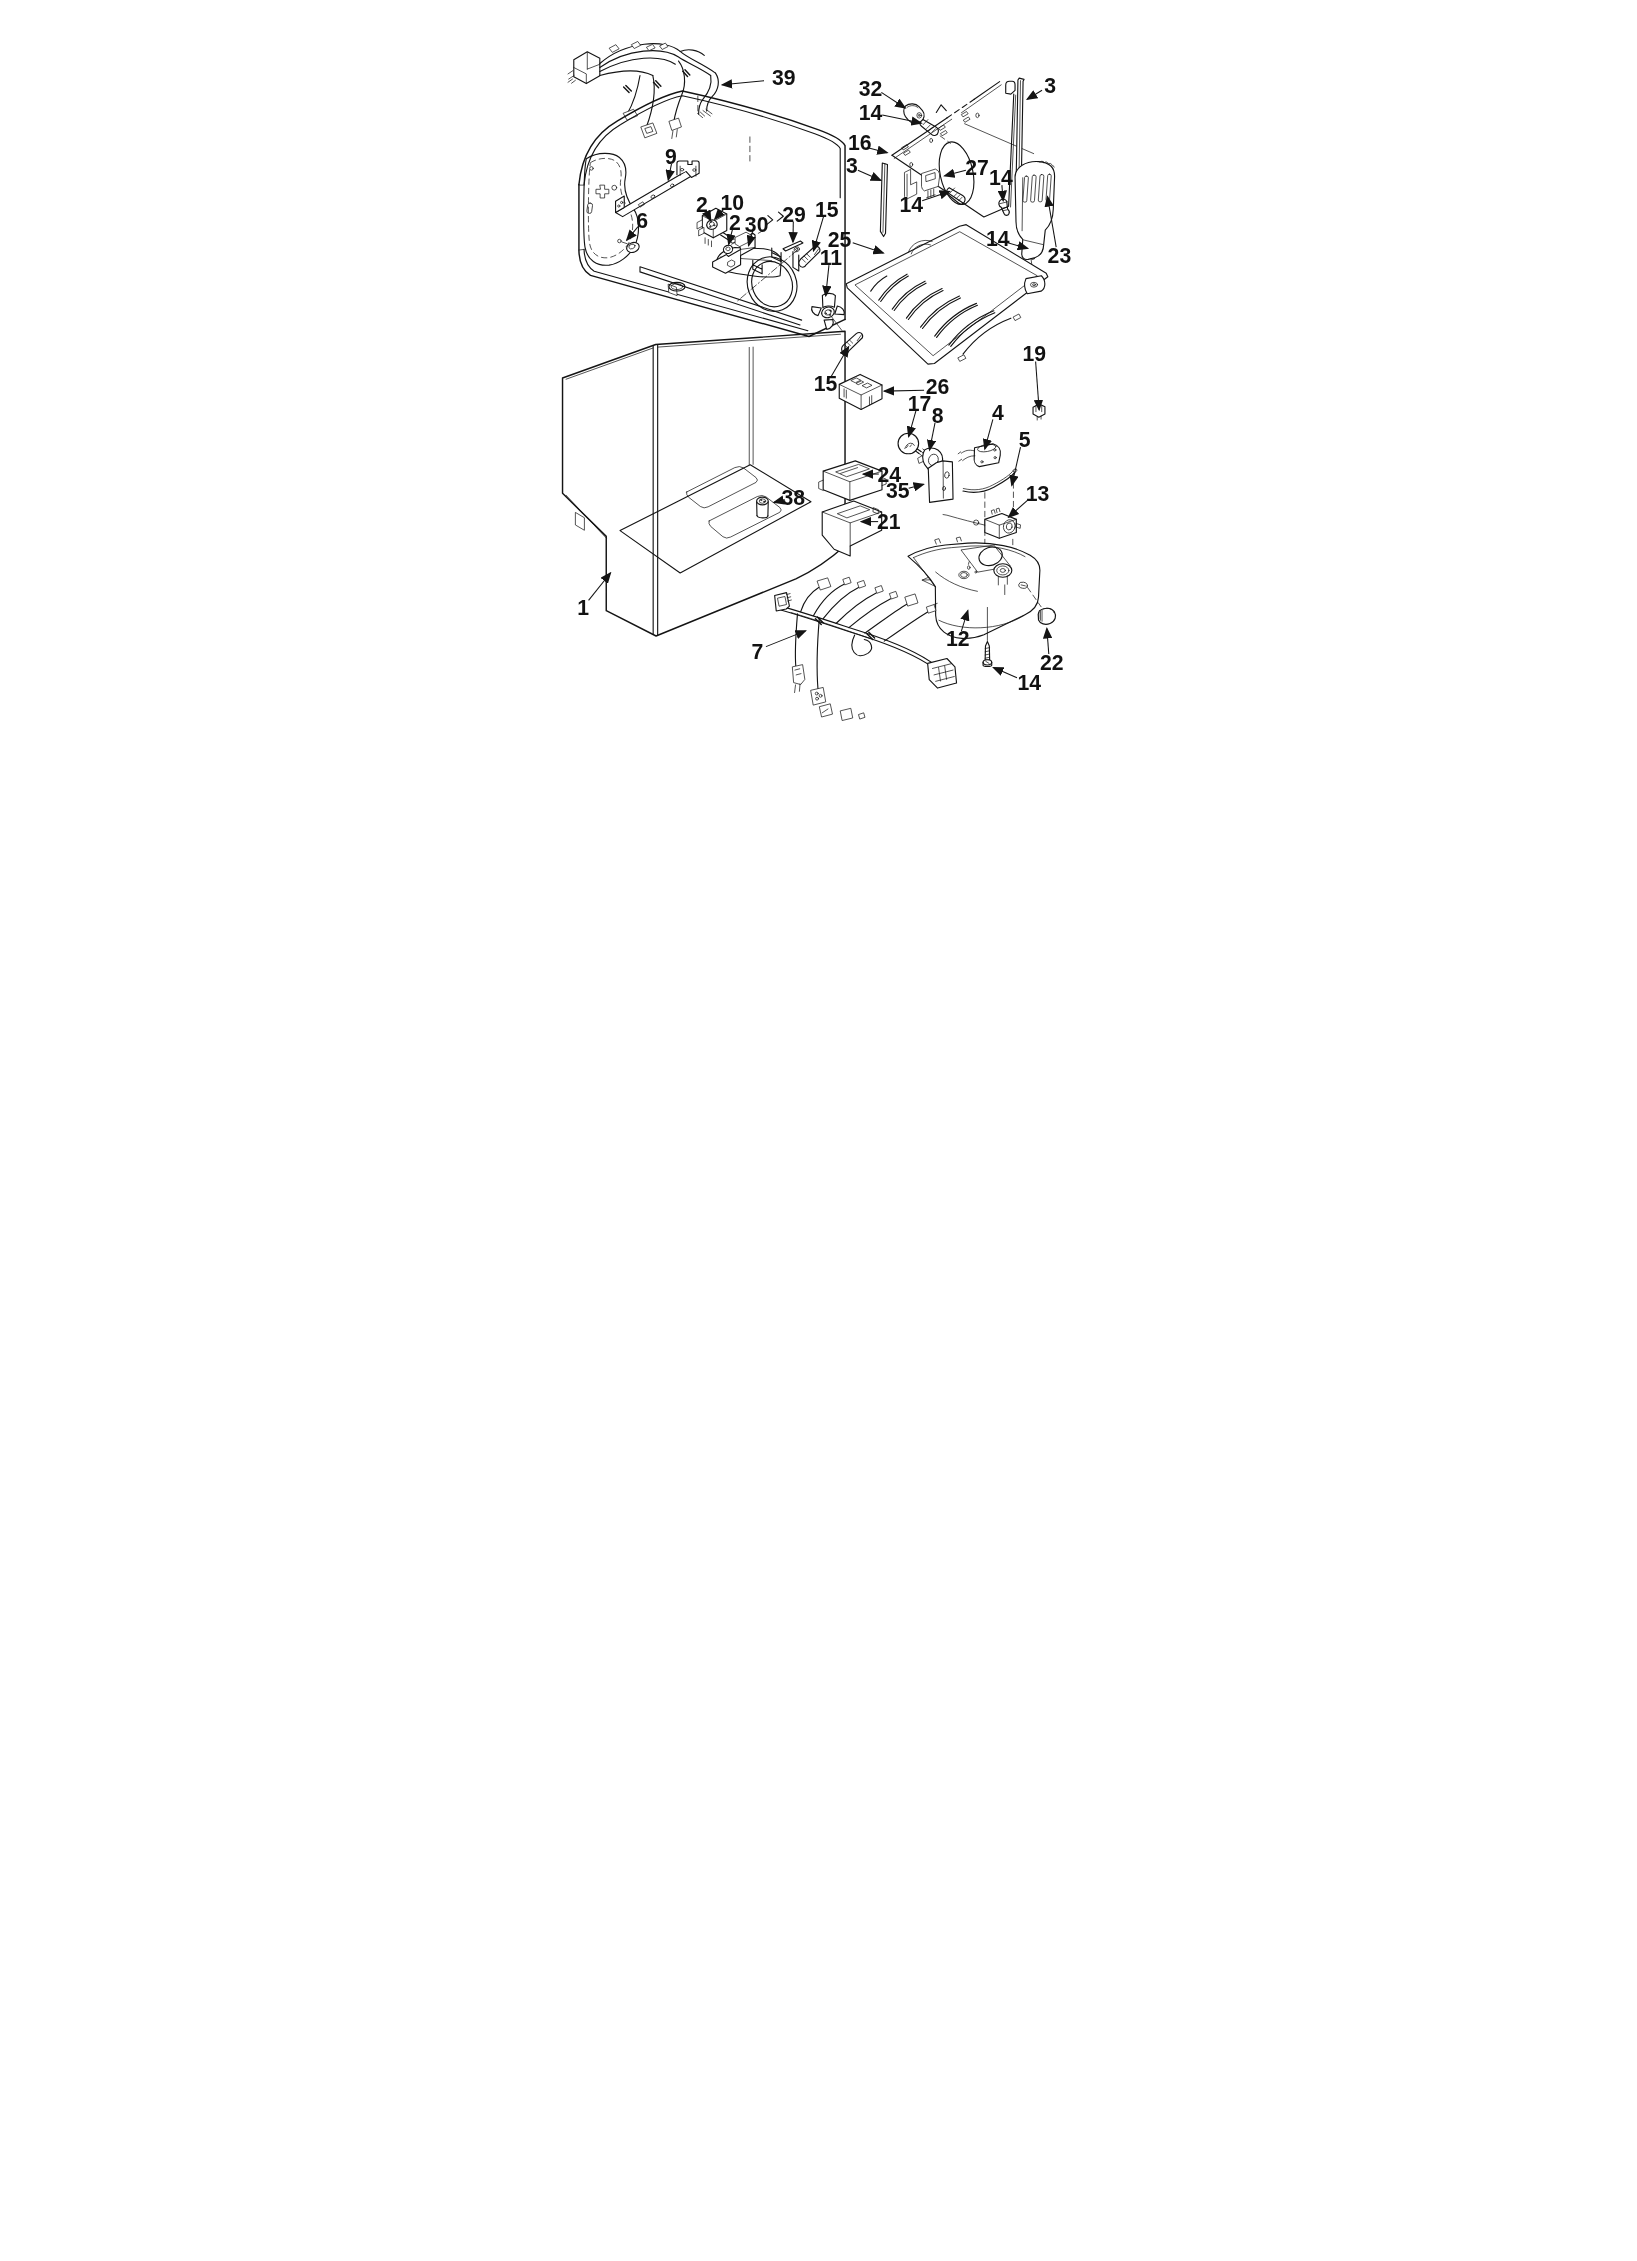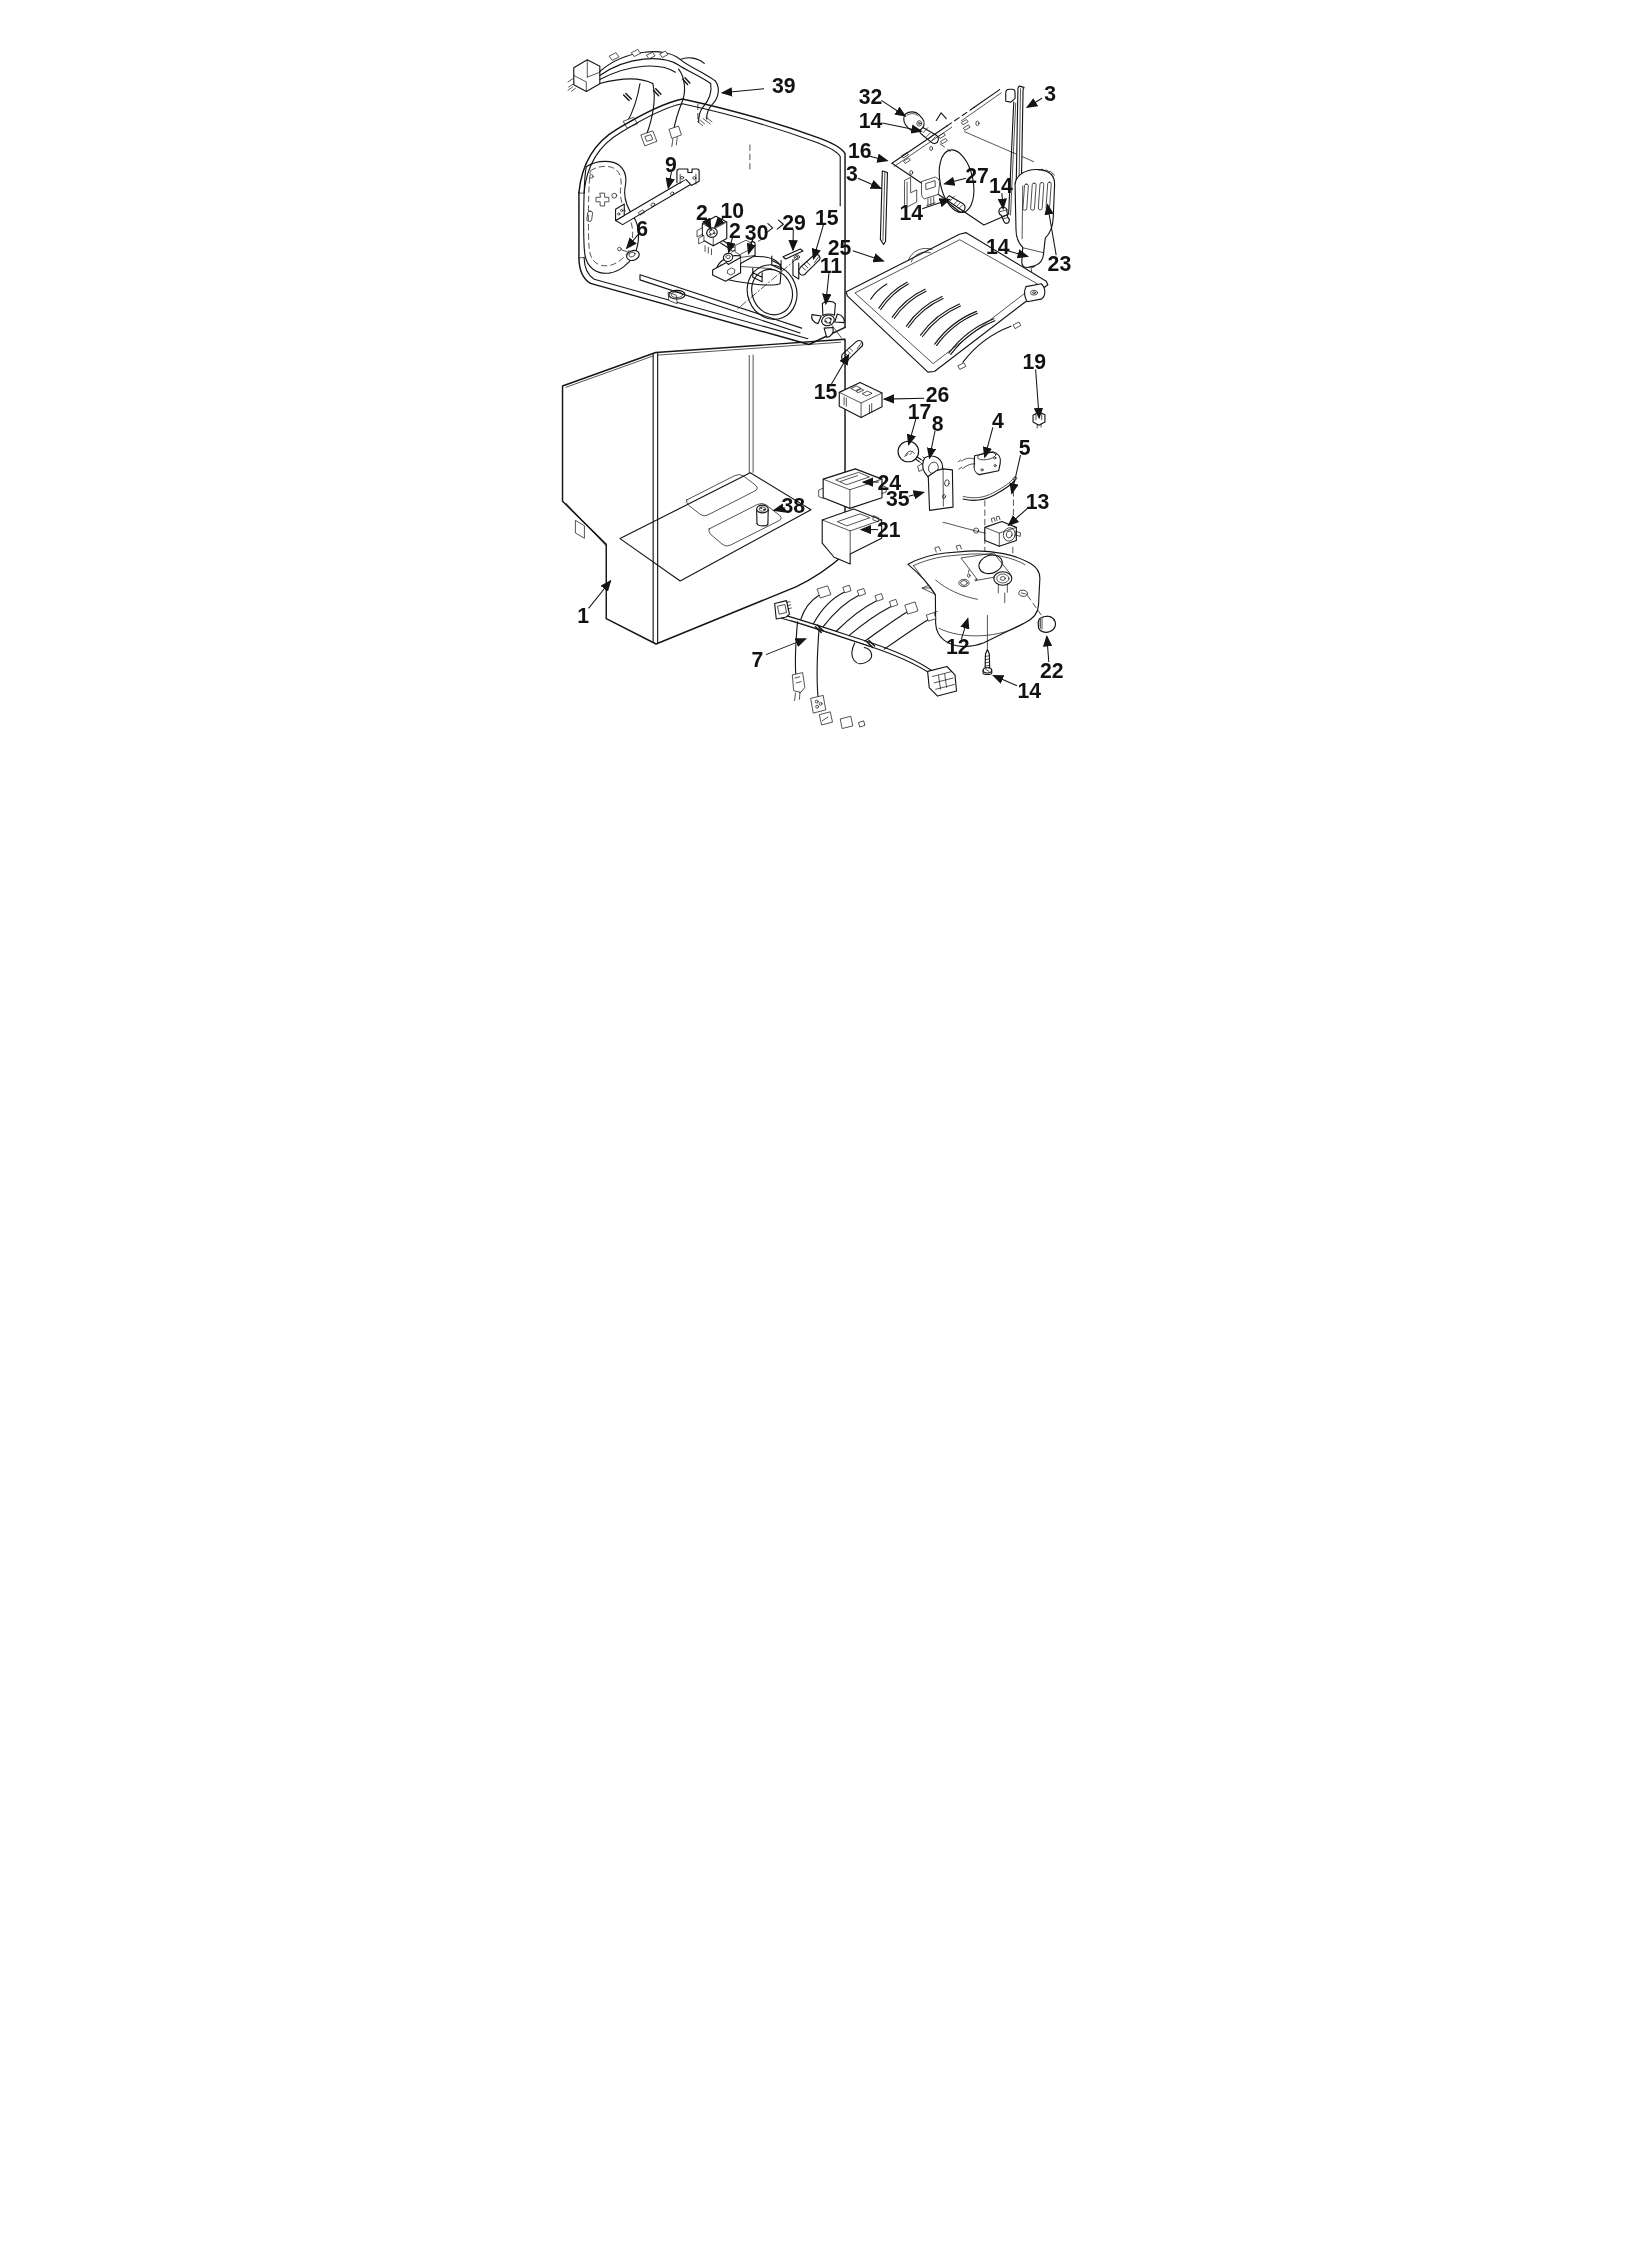--- a/index.html
+++ b/index.html
@@ -1,16 +1,16 @@
 <!DOCTYPE html>
 <html style="font-size:7.8px"><head>
 <meta charset="utf-8">
 <style>
   html,body{margin:0;padding:0;background:#ffffff;}
-  .page{width:100%;max-width:538px;margin:8px auto;}
+  .page{width:100%;max-width:538px;margin:0 auto;}
   svg{display:block;width:100%;height:auto;}
   .ink{stroke:#141414;fill:none;stroke-width:7;stroke-linecap:round;stroke-linejoin:round;}
   .ink-thin{stroke:#141414;fill:none;stroke-width:4.5;stroke-linecap:round;stroke-linejoin:round;}
   .ink-heavy{stroke:#141414;fill:none;stroke-width:9;stroke-linecap:round;stroke-linejoin:round;}
   .paper{stroke:#141414;fill:#ffffff;stroke-width:7;stroke-linejoin:round;}
   .paper-thin{stroke:#141414;fill:#ffffff;stroke-width:4.5;stroke-linejoin:round;}
   .dash{stroke-dasharray:34 24;}
   .dashdot{stroke-dasharray:44 16 8 16;}
   .callout-text{font-family:"Liberation Sans","DejaVu Sans",sans-serif;font-weight:700;font-size:132px;fill:#121212;}
   .leader{stroke:#141414;stroke-width:6.5;fill:none;}

